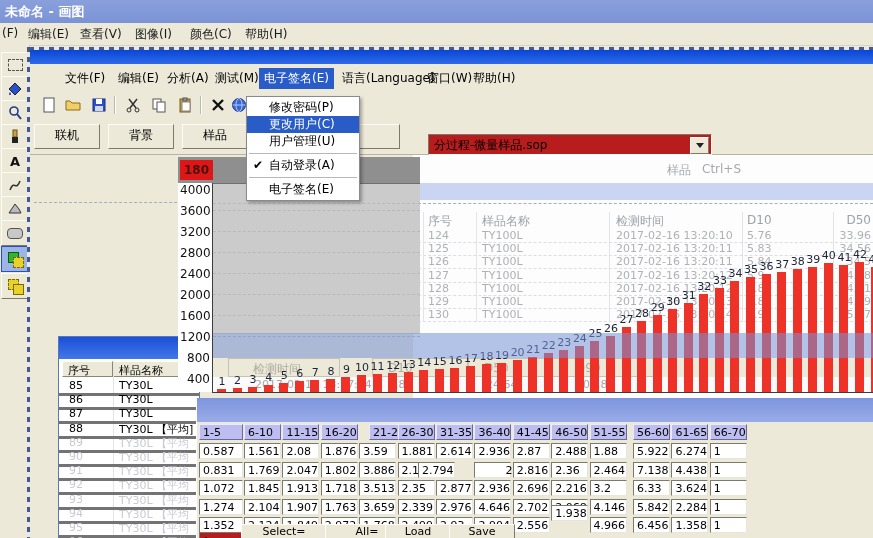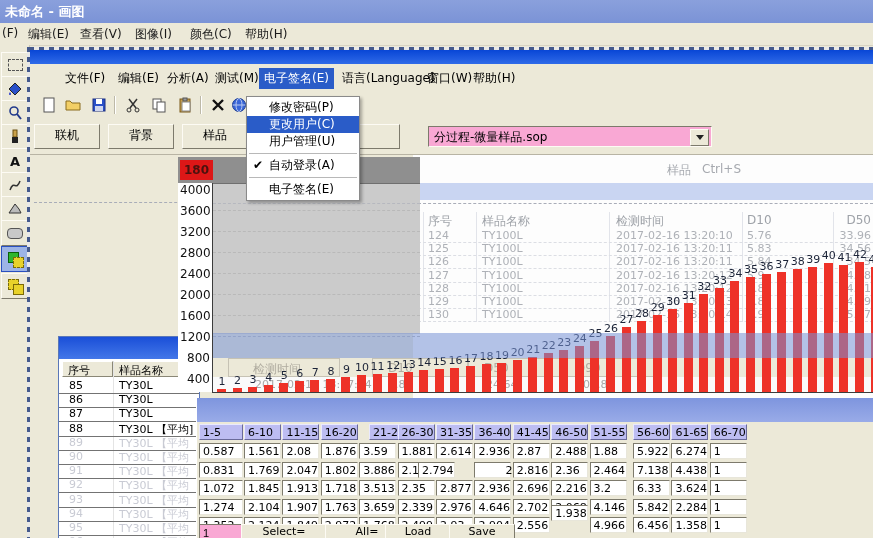--- a/index.html
+++ b/index.html
@@ -1,20 +1,20 @@
 <!DOCTYPE html>
 <html><head>
 <meta charset="utf-8">
 <style>
   html,body{margin:0;padding:0;}
   .stage{position:relative;width:873px;height:538px;overflow:hidden;background:#ece9d8;
          font-family:"DejaVu Sans","Liberation Sans",sans-serif;font-size:12px;color:#000;}
   .abs{position:absolute;}
   .raised{background:#ece9d8;border:1px solid;border-color:#fdfbf4 #7d7a6c #7d7a6c #fdfbf4;}
-  .sunken{background:#f9a8d4;border:1px solid;border-color:#7d7a6c #fdfbf4 #fdfbf4 #7d7a6c;}
+  .sunken{background:#b91c1c;border:1px solid;border-color:#7d7a6c #fdfbf4 #fdfbf4 #7d7a6c;margin-top:8px;}
   .paint-titlebar{left:0;top:0;width:873px;height:23px;background:linear-gradient(#8aa0dc,#7b93d6);
       color:#fff;font-weight:bold;font-size:13px;line-height:23px;padding-left:5px;box-sizing:border-box;}
   .paint-menubar{left:0;top:23px;width:873px;height:22px;background:#ece9d8;border-bottom:1px solid #d8d4c4;}
   .pm-item{position:absolute;top:3px;color:#1a1a1a;}
   .toolbox{left:0;top:45px;width:29px;height:493px;background:#ece9d8;border-right:1px solid #cdc9b8;}
   .tool-btn{position:absolute;left:1px;width:26px;height:24px;display:flex;align-items:center;justify-content:center;}
   .tool-btn.sel{background:#9db4e6;border:1px solid #2a50c0;}
   .marq-h{height:3px;background:repeating-linear-gradient(90deg,#44598c 0 5px,#e8e8e8 5px 10px);}
   .marq-v{width:3px;background:repeating-linear-gradient(180deg,#44598c 0 5px,#e8e8e8 5px 10px);}
   .app-titlebar{left:30px;top:50px;width:843px;height:14px;background:linear-gradient(#0846d6,#2f6ae8);}
@@ -53,21 +53,21 @@
   .gh-hdr{position:absolute;top:361px;color:#b0aca0;z-index:1;white-space:nowrap;}
   .gh-val{position:absolute;top:378px;color:#a8a8a8;z-index:1;white-space:nowrap;font-size:11px;}
   .bars{left:213px;top:183px;width:660px;height:210px;z-index:5;}
   .bar{position:absolute;bottom:1px;width:9px;background:#ee3228;}
   .bar-lbl{position:absolute;width:18px;text-align:center;font-size:11px;color:#1c2438;}
   .blue-ovl{left:213px;top:333px;width:660px;height:25px;background:rgba(118,146,214,0.55);z-index:7;}
   .lwin{left:58px;top:336px;width:140px;height:202px;z-index:5;background:#fff;border:1px solid #5a77b8;overflow:hidden;}
   .lwin-title{position:absolute;left:0;top:0;width:140px;height:22px;background:linear-gradient(#1a4fd8,#4377e8);}
   .lhdr{position:absolute;top:24px;height:16px;background:#ece9d8;border:1px solid;border-color:#fff #8a8776 #8a8776 #fff;
         box-sizing:border-box;font-size:11px;padding:1px 0 0 5px;}
-  .lrow{position:absolute;width:140px;height:14px;font-size:11px;border-bottom:1px solid #737373;}
+  .lrow{position:absolute;width:140px;height:14px;font-size:11px;border-bottom:3px solid #737373;}
   .lrow .id{position:absolute;left:10px;}
   .lrow .nm{position:absolute;left:60px;white-space:nowrap;}
   .lrow.faded{color:#c9cbd4;}
   .lvline{position:absolute;left:54px;top:24px;width:1px;height:178px;background:#e4e4e4;}
   .bwin{left:196px;top:398px;width:677px;height:140px;z-index:8;background:#ece9d8;border-left:1px solid #fff;}
   .bwin-title{position:absolute;left:0;top:0;width:677px;height:24px;background:linear-gradient(#7e95de,#99abe8);}
   .bh-cell{position:absolute;top:26px;height:16px;background:#bdbdf2;border:1px solid;border-color:#e9e9ff #6a6a9a #6a6a9a #e9e9ff;
            box-sizing:border-box;font-size:11px;padding:1px 0 0 3px;}
   .bd-cell{position:absolute;height:16px;background:#fff;border:1px solid;border-color:#7d7a6c #e8e6da #e8e6da #7d7a6c;
            box-sizing:border-box;font-size:11px;padding:1px 0 0 3px;}

